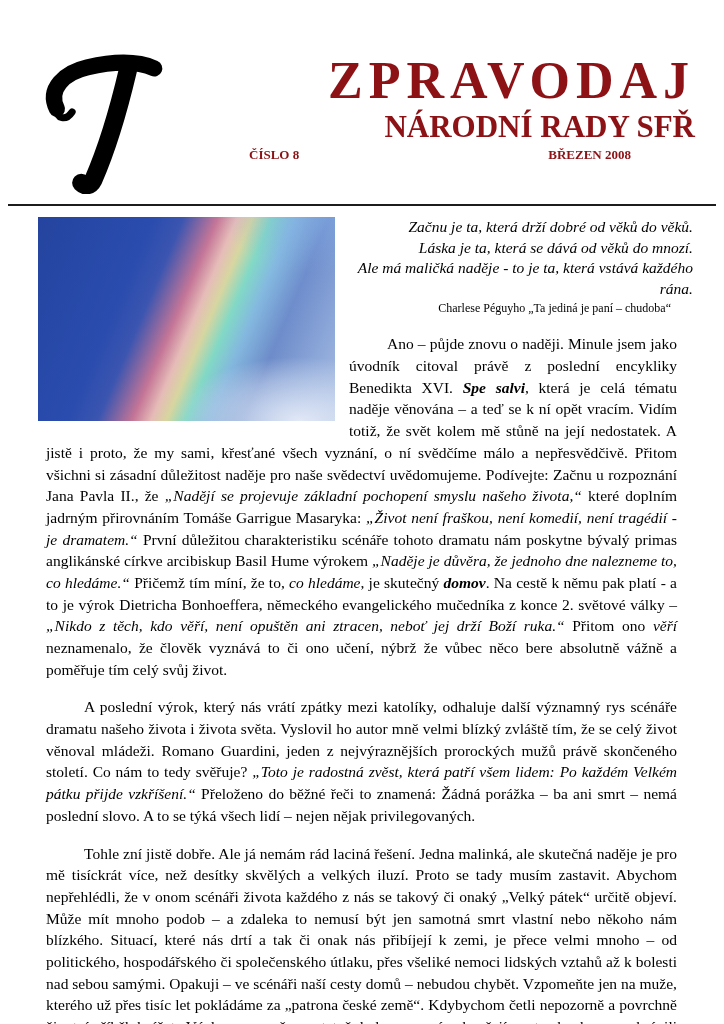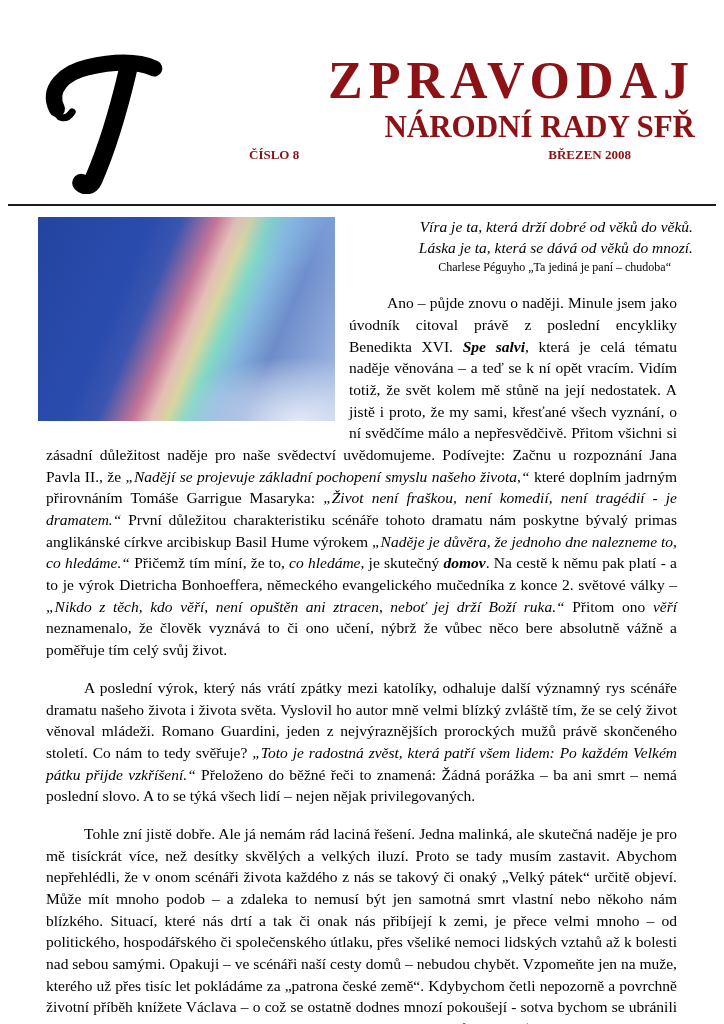--- a/index.html
+++ b/index.html
@@ -83,22 +83,23 @@
       </div>
     </div>
   </header>
 
   <hr class="rule">
 
   <main class="body">
     <div class="photo"></div>
 
     <div class="quote">
-      <div class="q-line">Víra je ta, která drží dobré od věků do věků.</div>
+      <div class="q-line">Začnu je ta, která drží dobré od věků do věků.</div>
       <div class="q-line">Láska je ta, která se dává od věků do mnozí.</div>
+      <div class="q-line">Ale má maličká naděje - to je ta, která vstává každého rána.</div>
       <div class="q-attr">Charlese Péguyho „Ta jediná je paní – chudoba“</div>
     </div>
 
 
     <p class="para"><span>Ano – půjde znovu o naději. Minule jsem jako úvodník citoval právě z poslední encykliky Benedikta XVI. </span><span class="seg-bi">Spe salvi</span><span>, která je celá tématu naděje věnována – a teď se k ní opět vracím. Vidím totiž, že svět kolem mě stůně na její nedostatek. A jistě i proto, že my sami, křesťané všech vyznání, o ní svědčíme málo a nepřesvědčivě. Přitom všichni si zásadní důležitost naděje pro naše svědectví uvědomujeme. Podívejte: Začnu u rozpoznání Jana Pavla II., že </span><span class="seg-i">„Nadějí se projevuje základní pochopení smyslu našeho života,“</span><span> které doplním jadrným přirovnáním Tomáše Garrigue Masaryka: </span><span class="seg-i">„Život není fraškou, není komedií, není tragédií - je dramatem.“</span><span> První důležitou charakteristiku scénáře tohoto dramatu nám poskytne bývalý primas anglikánské církve arcibiskup Basil Hume výrokem </span><span class="seg-i">„Naděje je důvěra, že jednoho dne nalezneme to, co hledáme.“</span><span> Přičemž tím míní, že to, </span><span class="seg-i">co hledáme</span><span>, je skutečný </span><span class="seg-bi">domov</span><span>. Na cestě k němu pak platí - a to je výrok Dietricha Bonhoeffera, německého evangelického mučedníka z konce 2. světové války – </span><span class="seg-i">„Nikdo z těch, kdo věří, není opuštěn ani ztracen, neboť jej drží Boží ruka.“</span><span> Přitom ono </span><span class="seg-i">věří</span><span> neznamenalo, že člověk vyznává to či ono učení, nýbrž že vůbec něco bere absolutně vážně a poměřuje tím celý svůj život.</span></p>
     <p class="para"><span>A poslední výrok, který nás vrátí zpátky mezi katolíky, odhaluje další významný rys scénáře dramatu našeho života i života světa. Vyslovil ho autor mně velmi blízký zvláště tím, že se celý život věnoval mládeži. Romano Guardini, jeden z nejvýraznějších prorockých mužů právě skončeného století. Co nám to tedy svěřuje? </span><span class="seg-i">„Toto je radostná zvěst, která patří všem lidem: Po každém Velkém pátku přijde vzkříšení.“</span><span> Přeloženo do běžné řeči to znamená: Žádná porážka – ba ani smrt – nemá poslední slovo. A to se týká všech lidí – nejen nějak privilegovaných.</span></p>
     <p class="para"><span>Tohle zní jistě dobře. Ale já nemám rád laciná řešení. Jedna malinká, ale skutečná naděje je pro mě tisíckrát více, než desítky skvělých a velkých iluzí. Proto se tady musím zastavit. Abychom nepřehlédli, že v onom scénáři života každého z nás se takový či onaký „Velký pátek“ určitě objeví. Může mít mnoho podob – a zdaleka to nemusí být jen samotná smrt vlastní nebo někoho nám blízkého. Situací, které nás drtí a tak či onak nás přibíjejí k zemi, je přece velmi mnoho – od politického, hospodářského či společenského útlaku, přes všeliké nemoci lidských vztahů až k bolesti nad sebou samými. Opakuji – ve scénáři naší cesty domů – nebudou chybět. Vzpomeňte jen na muže, kterého už přes tisíc let pokládáme za „patrona české země“. Kdybychom četli nepozorně a povrchně životní příběh knížete Václava – o což se ostatně dodnes mnozí pokoušejí - sotva bychom se ubránili závěru, že tenhle sympatický mladý muž měl zkrátka v životě smůlu. Vždyť ten jeho „Velký pátek“ ve Staré Boleslavi, kdy je zavražděn vlastním bratrem, vypadá jako naprostá porážka, navíc způsobená celou sérií nešťastných náhod.</span></p>
 
   </main>
 

